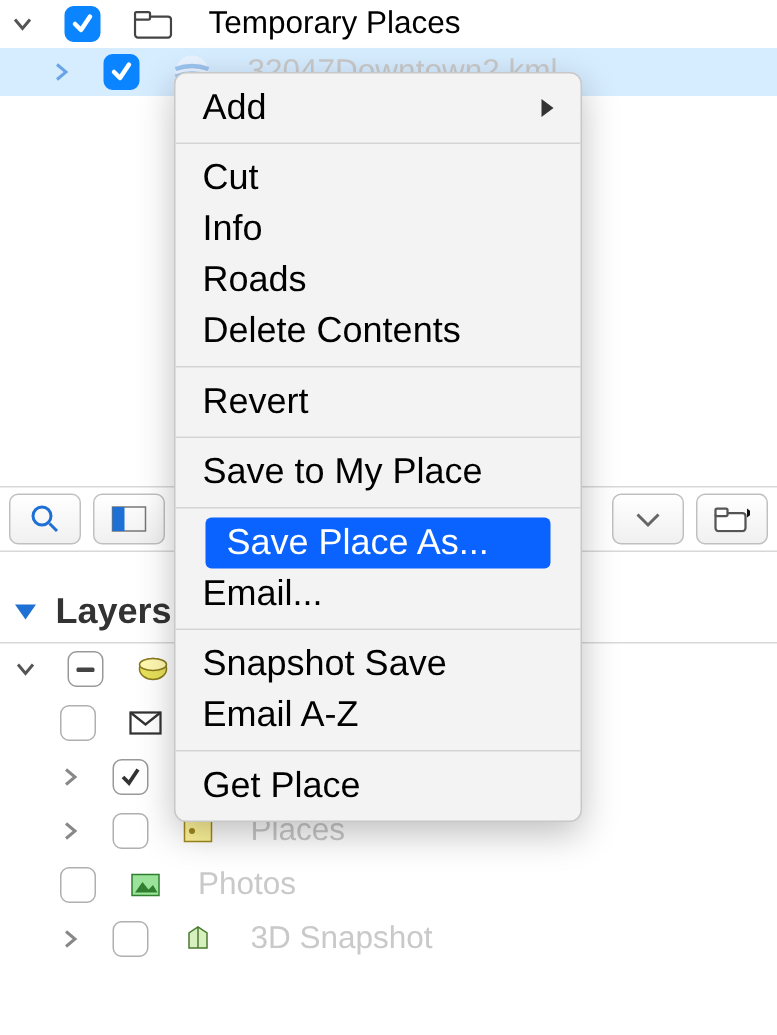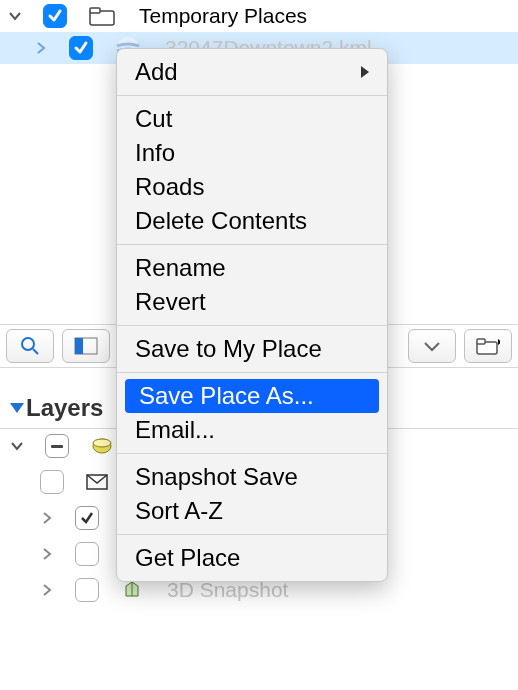--- a/index.html
+++ b/index.html
@@ -83,21 +83,21 @@
   }
   .spacer { flex: 1; }
 
   
   .layers-hdr {
     position: absolute;
     left: 0; top: 388px;
     width: 518px;
     padding: 6px 10px;
     border-bottom: 1px solid #d8d8d8;
-    display:flex; align-items:center; gap:2px;
+    display:flex; align-items:center; gap:13px;
     font-size: 24px; font-weight: 600; color:#333;
   }
   .tri-down {
     width:0;height:0;border-left:7px solid transparent;border-right:7px solid transparent;border-top:10px solid #1f70d4;
   }
 
   
   .layers-tree {
     position:absolute; left:0; top:428px; width:518px;
   }
@@ -122,21 +122,21 @@
     display:flex; align-items:center;
     padding: 0 18px;
     font-size: 24px;
     color:#000;
     justify-content: space-between;
   }
   .ctx-item.sel {
     background:#0a62ff;
     color:#fff;
     border-radius: 4px;
-    margin: 0 8px;
+    margin: 0 20px;
     padding: 0 14px;
   }
   .ctx-sep {
     height:1px; background:#d4d4d4; margin:6px 0;
   }
   .ctx-sub-arrow {
     width:0;height:0;border-top:6px solid transparent;border-bottom:6px solid transparent;border-left:8px solid #333;
   }
 </style>
 </head>
@@ -275,20 +275,30 @@
     <span class="checkbox"></span>
     <span class="small-ico">
           <svg width="20" height="16">
             <rect x="1" y="1" width="18" height="14" fill="#fff59a" stroke="#a08a1f"></rect>
             <circle cx="6" cy="8" r="2" fill="#a08a1f"></circle>
           </svg>
         </span>
     <span class="row-label faded">Places</span>
   </div>
   <div class="tree-row lvl2">
+    <span class="checkbox"></span>
+    <span class="small-ico">
+          <svg width="20" height="16">
+            <rect x="1" y="1" width="18" height="14" fill="#9be29b" stroke="#2f7f2f"></rect>
+            <polygon points="3,13 8,6 12,11 15,8 18,13" fill="#2f7f2f"></polygon>
+          </svg>
+        </span>
+    <span class="row-label faded">Photos</span>
+  </div>
+  <div class="tree-row lvl2">
     <span class="chev">
           <svg width="12" height="12">
             <polyline points="3,1 9,6 3,11" fill="none" stroke="#888" stroke-width="2"></polyline>
           </svg>
         </span>
     <span class="checkbox"></span>
     <span class="small-ico">
           <svg width="20" height="20">
             <polygon points="4,16 4,6 10,2 16,6 16,16" fill="#d8f0c0" stroke="#4a7a2f"></polygon>
             <line x1="10" y1="2" x2="10" y2="16" stroke="#4a7a2f"></line>
@@ -311,42 +321,39 @@
         <span>Info</span>
       </div>
   <div class="ctx-item">
         <span>Roads</span>
       </div>
   <div class="ctx-item">
         <span>Delete Contents</span>
       </div>
   <div class="ctx-sep"></div>
   <div class="ctx-item">
-        <span>Rename</span>
-      </div>
-  <div class="ctx-item">
         <span>Revert</span>
       </div>
   <div class="ctx-sep"></div>
   <div class="ctx-item">
         <span>Save to My Place</span>
       </div>
   <div class="ctx-sep"></div>
   <div class="ctx-item sel">
         <span>Save Place As...</span>
       </div>
   <div class="ctx-item">
         <span>Email...</span>
       </div>
   <div class="ctx-sep"></div>
   <div class="ctx-item">
         <span>Snapshot Save</span>
       </div>
   <div class="ctx-item">
-        <span>Sort A-Z</span>
+        <span>Email A-Z</span>
       </div>
   <div class="ctx-sep"></div>
   <div class="ctx-item">
         <span>Get Place</span>
       </div>
 </div>
 
 </div>
 
 </body></html>

